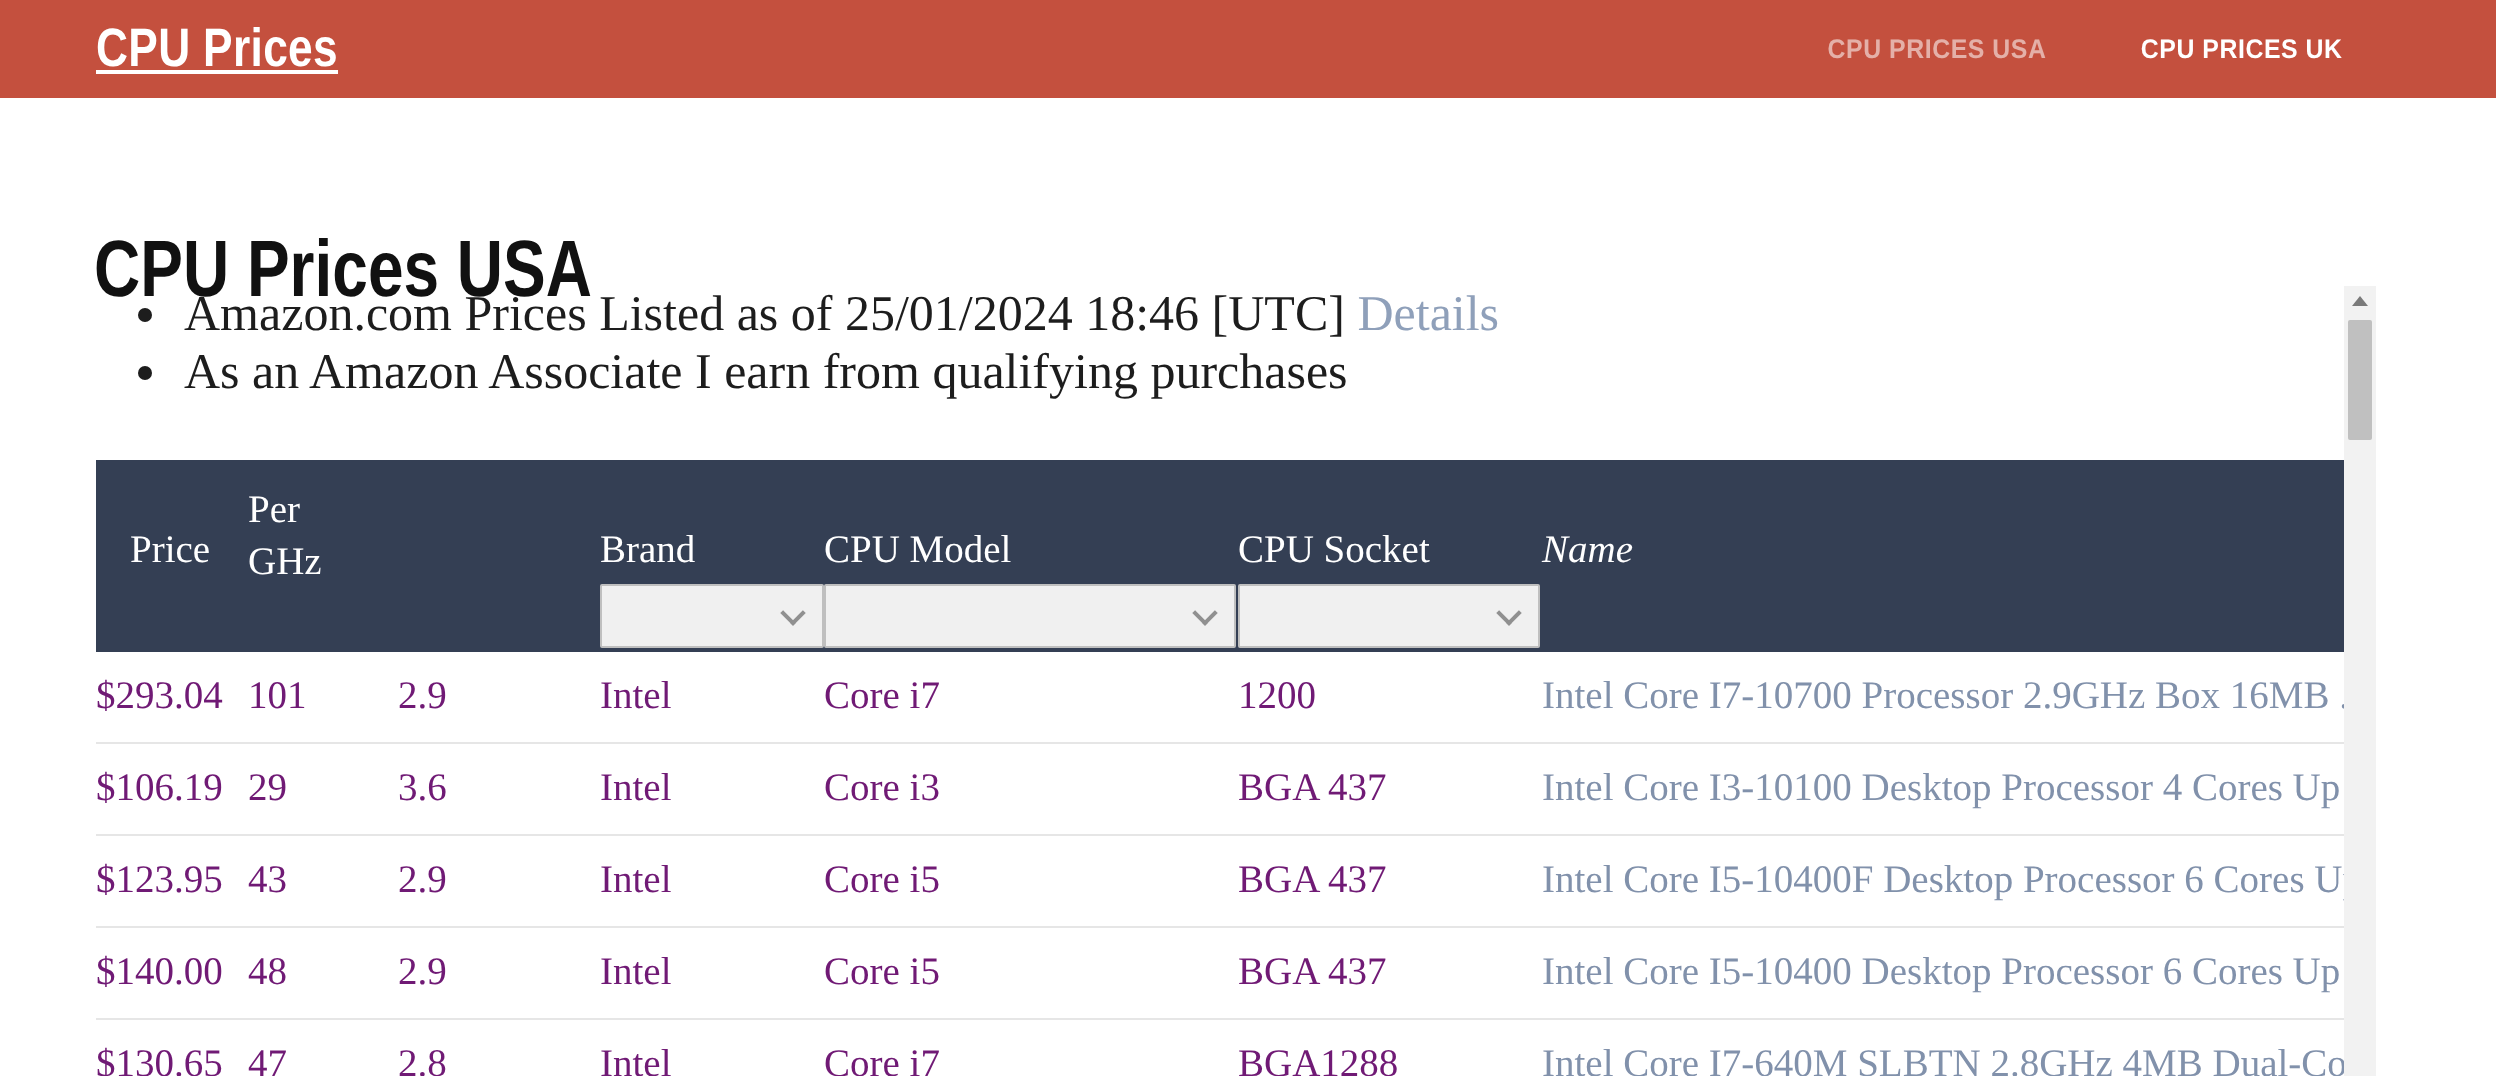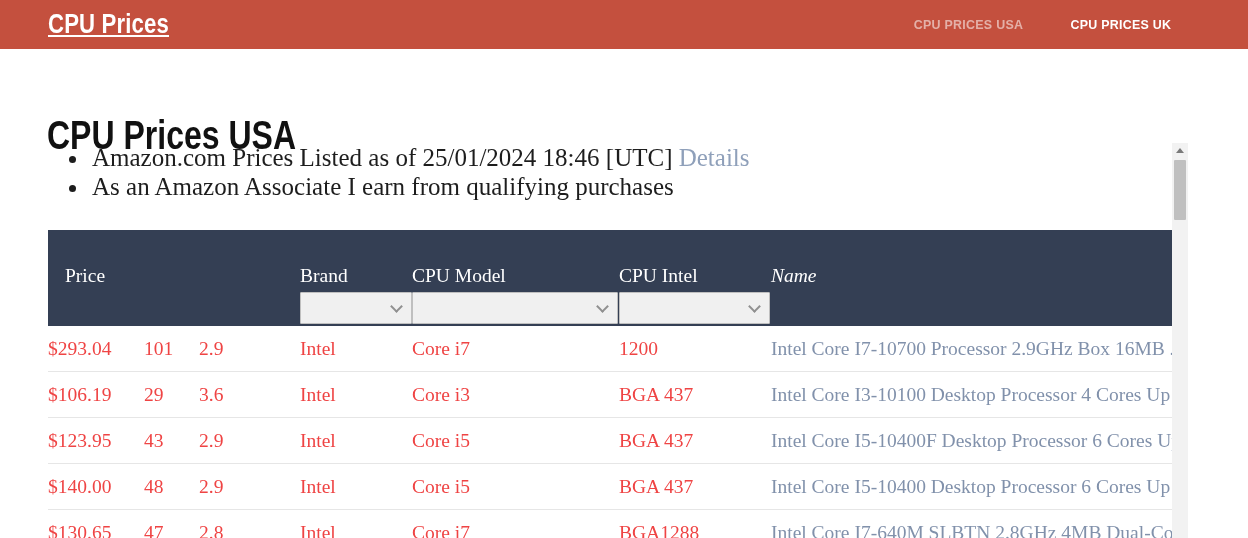--- a/index.html
+++ b/index.html
@@ -161,25 +161,25 @@
     position: relative;
     height: 45px;
     border-bottom: 1px solid #e6e6e6;
     background: #ffffff;
   }
   .cell {
     position: absolute;
     top: 11px;
     font-size: 19.5px;
     line-height: 24px;
-    color: #ef4444;
+    color: #701a75;
     white-space: nowrap;
   }
   .c-price  { left: 0px; }
-  .c-perghz { left: 76px; margin-left: 20px; }
+  .c-perghz { left: 76px; }
   .c-speed  { left: 151px; }
   .c-brand  { left: 252px; }
   .c-model  { left: 364px; }
   .c-socket { left: 571px; text-align: center; }
   .c-name   { left: 723px; color: #8191ab; text-decoration: none; }
 
   
   .scrollbar {
     position: absolute;
     left: 1172px;
@@ -236,23 +236,27 @@
   </li>
   <li>
     <span>As an Amazon Associate I earn from qualifying purchases</span>
   </li>
 </ul>
 
 <div class="table-wrap">
 
   <div class="thead">
     <div class="th th-price">Price</div>
+    <div class="th th-perghz th-two-line">
+      <span>Per</span>
+      <span>GHz</span>
+    </div>
     <div class="th th-brand">Brand</div>
     <div class="th th-model">CPU Model</div>
-    <div class="th th-socket">CPU Intel</div>
+    <div class="th th-socket">CPU Socket</div>
     <div class="th th-name">Name</div>
 
     <div class="filter filter-brand">
       <span class="chev"></span>
     </div>
     <div class="filter filter-model">
       <span class="chev"></span>
     </div>
     <div class="filter filter-socket">
       <span class="chev"></span>

